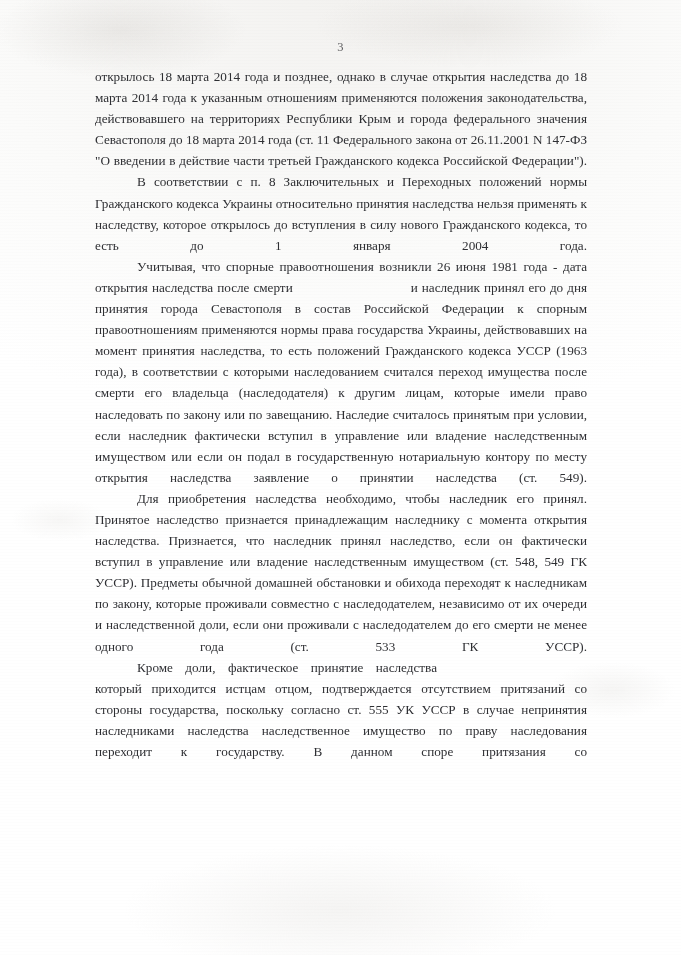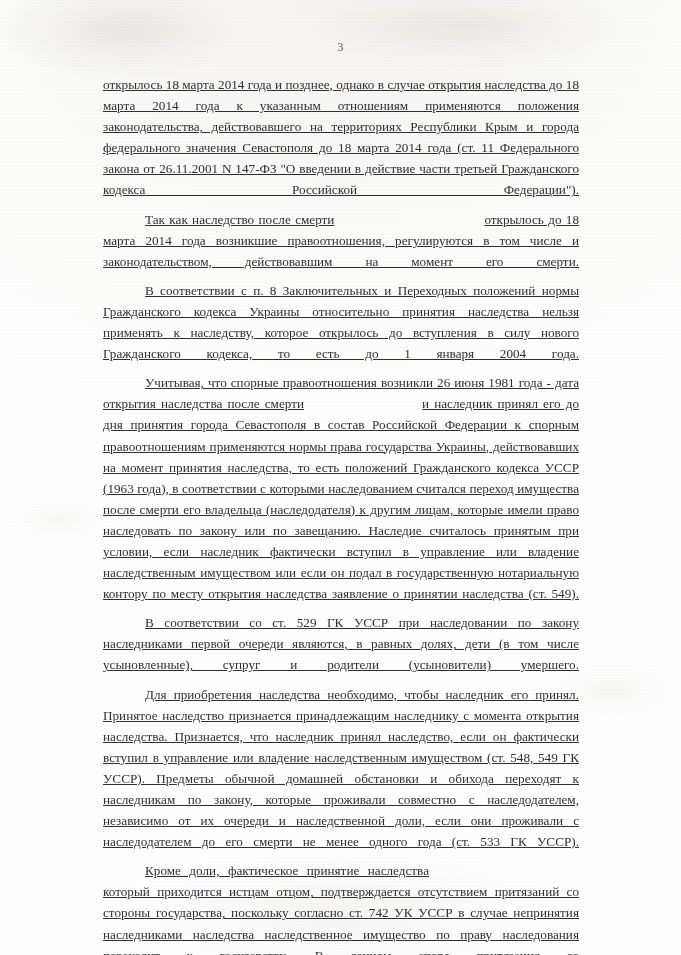--- a/index.html
+++ b/index.html
@@ -65,26 +65,25 @@
     width: 492px;
     z-index: 5;
     color: #2e2f33;
     font-size: 13.2px;
     line-height: 21.1px;
     text-align: justify;
     text-justify: inter-word;
   }
 
   p.para {
-    margin: 8px;
+    margin: 0;
     padding: 0;
     text-indent: 0;
     text-align: justify;
     hyphens: none;
-    text-decoration: underline;
   }
   p.para.indented {
     text-indent: 42px;
   }
   
   p.para { text-align-last: left; }
   p.para.stretch-last { text-align-last: justify; }
 
   
   .redacted {
@@ -101,38 +100,32 @@
 <div id="page">
 
   <div class="page-number">3</div>
 
   <div class="body-text">
 
     <p class="para stretch-last">
       <span>открылось 18 марта 2014 года и позднее, однако в случае открытия наследства до 18 марта 2014 года к указанным отношениям применяются положения законодательства, действовавшего на территориях Республики Крым и города федерального значения Севастополя до 18 марта 2014 года (ст. 11 Федерального закона от 26.11.2001 N 147-ФЗ "О введении в действие части третьей Гражданского кодекса Российской Федерации").</span>
     </p>
 
-    <p class="para indented stretch-last">
-      <span>Так как наследство после смерти</span><span class="redacted gap-lg"></span><span>открылось до 18 марта 2014 года возникшие правоотношения, регулируются в том числе и законодательством, действовавшим на момент его смерти.</span>
-    </p>
 
     <p class="para indented stretch-last">
       <span>В соответствии с п. 8 Заключительных и Переходных положений нормы Гражданского кодекса Украины относительно принятия наследства нельзя применять к наследству, которое открылось до вступления в силу нового Гражданского кодекса, то есть до 1 января 2004 года.</span>
     </p>
 
     <p class="para indented stretch-last">
       <span>Учитывая, что спорные правоотношения возникли 26 июня 1981 года - дата открытия наследства после смерти</span><span class="redacted gap-md"></span><span>и наследник принял его до дня принятия города Севастополя в состав Российской Федерации к спорным правоотношениям применяются нормы права государства Украины, действовавших на момент принятия наследства, то есть положений Гражданского кодекса УССР (1963 года), в соответствии с которыми наследованием считался переход имущества после смерти его владельца (наследодателя) к другим лицам, которые имели право наследовать по закону или по завещанию. Наследие считалось принятым при условии, если наследник фактически вступил в управление или владение наследственным имуществом или если он подал в государственную нотариальную контору по месту открытия наследства заявление о принятии наследства (ст. 549).</span>
     </p>
 
-    <p class="para indented stretch-last">
-      <span>В соответствии со ст. 529 ГК УССР при наследовании по закону наследниками первой очереди являются, в равных долях, дети (в том числе усыновленные), супруг и родители (усыновители) умершего.</span>
-    </p>
 
     <p class="para indented stretch-last">
       <span>Для приобретения наследства необходимо, чтобы наследник его принял. Принятое наследство признается принадлежащим наследнику с момента открытия наследства. Признается, что наследник принял наследство, если он фактически вступил в управление или владение наследственным имуществом (ст. 548, 549 ГК УССР). Предметы обычной домашней обстановки и обихода переходят к наследникам по закону, которые проживали совместно с наследодателем, независимо от их очереди и наследственной доли, если они проживали с наследодателем до его смерти не менее одного года (ст. 533 ГК УССР).</span>
     </p>
 
     <p class="para indented stretch-last">
-      <span>Кроме доли, фактическое принятие наследства</span><span class="redacted gap-lg"></span><span>который приходится истцам отцом, подтверждается отсутствием притязаний со стороны государства, поскольку согласно ст. 742 УК УССР в случае непринятия наследниками наследства наследственное имущество по праву наследования переходит к государству. В данном споре притязания со</span>
+      <span>Кроме доли, фактическое принятие наследства</span><span class="redacted gap-lg"></span><span>который приходится истцам отцом, подтверждается отсутствием притязаний со стороны государства, поскольку согласно ст. 555 УК УССР в случае непринятия наследниками наследства наследственное имущество по праву наследования переходит к государству. В данном споре притязания со</span>
     </p>
 
   </div>
 </div>
 
 </body></html>

